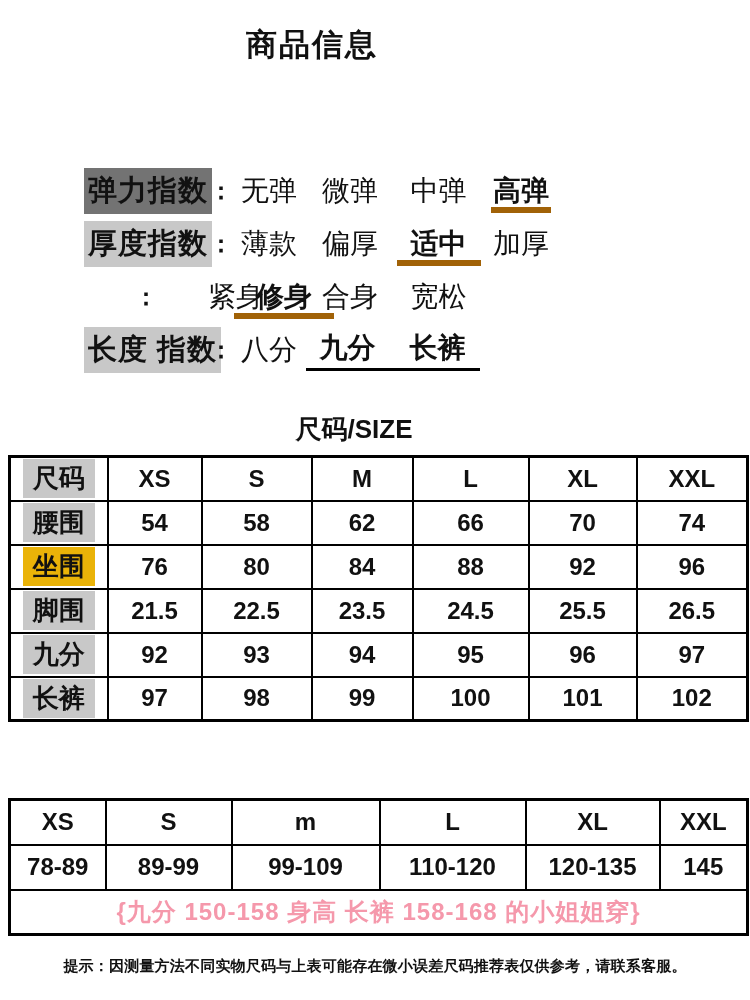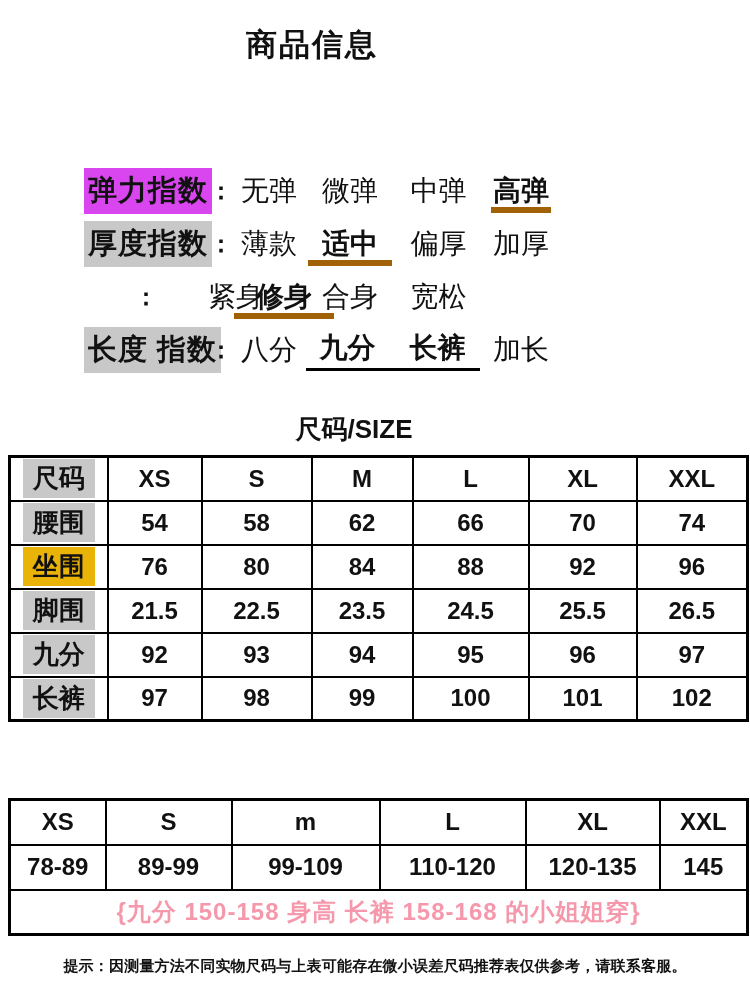--- a/index.html
+++ b/index.html
@@ -84,34 +84,34 @@
 </head>
 <body>
 
 <div class="page">
 
   <div class="title">商品信息</div>
 
   <div class="index-section">
 
     <div class="idx-row">
-      <div class="idx-label-wrap"><span class="idx-label" style="background: #d946ef;">弹力指数</span></div>
+      <div class="idx-label-wrap"><span class="idx-label" style="background: #737373;">弹力指数</span></div>
       <div class="idx-colon">：</div>
       <div class="idx-opt">无弹</div>
       <div class="idx-opt">微弹</div>
       <div class="idx-opt">中弹</div>
       <div class="idx-opt"><span class="sel">高弹</span></div>
     </div>
 
     <div class="idx-row">
       <div class="idx-label-wrap"><span class="idx-label" style="background: rgb(200, 200, 200);">厚度指数</span></div>
       <div class="idx-colon">：</div>
       <div class="idx-opt">薄款</div>
+      <div class="idx-opt">偏厚</div>
       <div class="idx-opt"><span class="sel wide">适中</span></div>
-      <div class="idx-opt">偏厚</div>
       <div class="idx-opt">加厚</div>
     </div>
 
     <div class="idx-row">
       <div class="idx-colon">：</div>
       <div class="idx-opt">紧身</div>
       <div class="idx-opt"><span class="sel xwide">修身</span></div>
       <div class="idx-opt">合身</div>
       <div class="idx-opt">宽松</div>
     </div>
@@ -119,21 +119,20 @@
     <div class="idx-row">
       <div class="idx-label-wrap"><span class="idx-label" style="background: rgb(200, 200, 200);">长度 指数</span></div>
       <div class="idx-colon">：</div>
       <div class="idx-opt">八分</div>
       <div class="idx-group-cell">
         <span class="sel-group">
           <span>九分</span>
           <span>长裤</span>
         </span>
       </div>
-      <div class="idx-opt">加长</div>
     </div>
 
   </div>
 
   <div class="size-title">尺码/SIZE</div>
 
   <table class="main-table">
     <colgroup>
       <col style="width:98px">
         <col style="width:94px">

